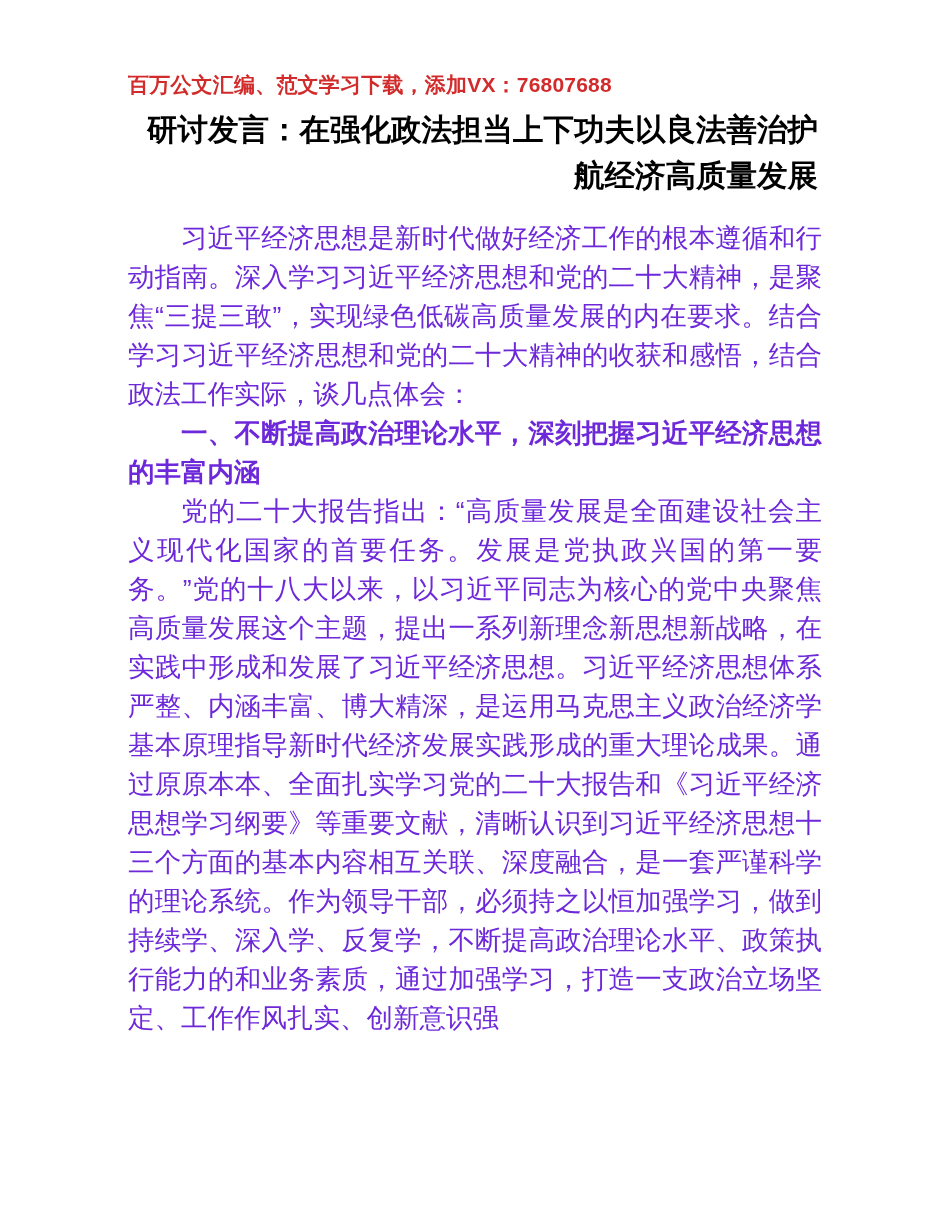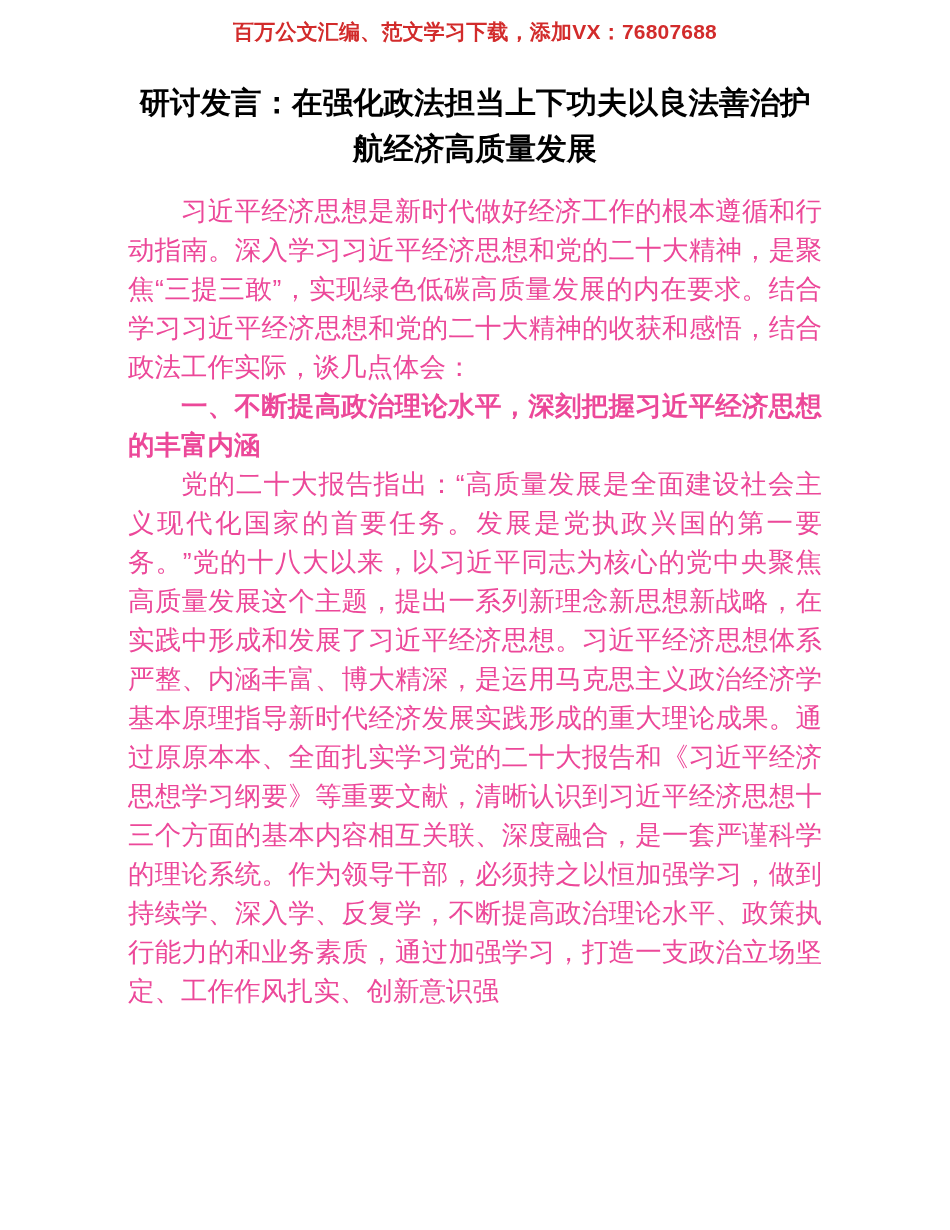--- a/index.html
+++ b/index.html
@@ -20,51 +20,51 @@
     box-sizing: border-box;
   }
   .page-inner {
     padding: 0 128px 0 128px;
     box-sizing: border-box;
     width: 950px;
   }
 
   
   .promo-banner {
-    padding-top: 19px;
-    text-align: center;
+    padding-top: 72px;
+    text-align: left;
     color: #d22b2b;
     font-size: 21px;
     font-weight: bold;
     letter-spacing: 0.2px;
     line-height: 1.25;
     white-space: nowrap;
   }
 
   
   .doc-title {
-    margin-top: 34px;
-    text-align: center;
+    margin-top: 8px;
+    text-align: right;
     font-size: 30.5px;
     font-weight: bold;
     line-height: 46px;
     color: #000000;
     letter-spacing: 0px;
     padding: 0 4px;
   }
 
   
   .body-block {
     margin-top: 20px;
   }
   p.para {
     margin: 0;
     font-size: 26.5px;
     line-height: 39px;
-    color: #ec4899;
+    color: #6d28d9;
     text-align: justify;
     text-justify: inter-ideograph;
     text-indent: 2em;
     letter-spacing: 0px;
   }
   p.para + p.para {
     margin-top: 0;
   }
   p.para.section-heading {
     font-weight: bold;

